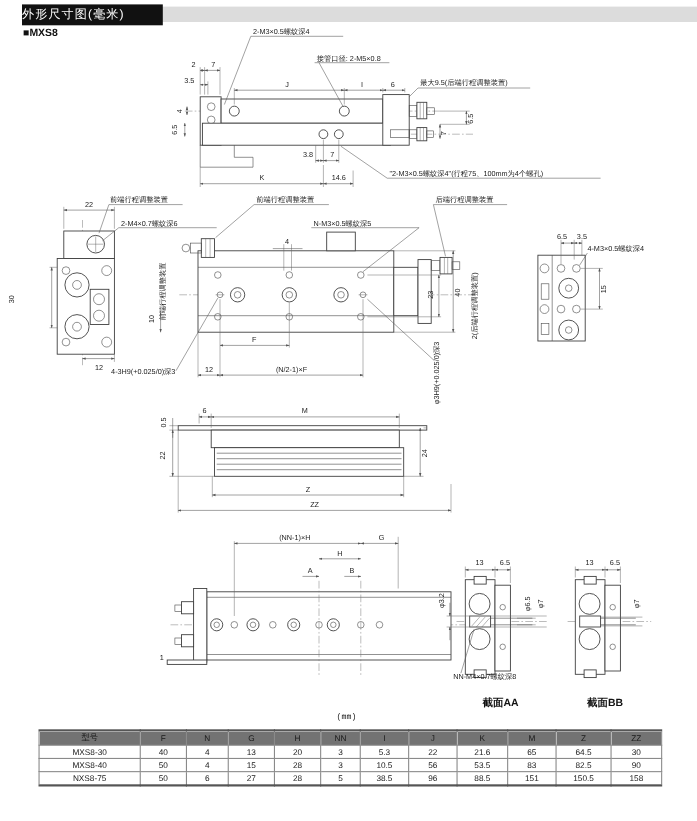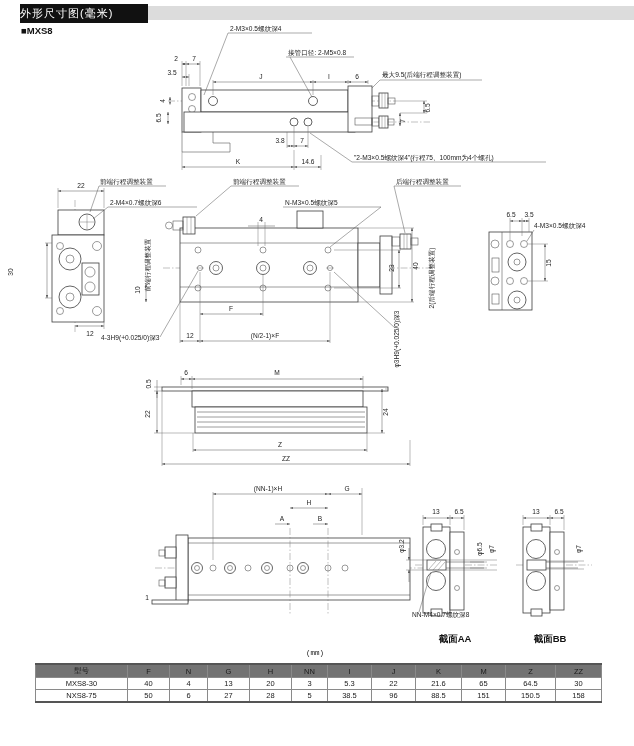--- a/index.html
+++ b/index.html
@@ -470,20 +470,34 @@
         <td>20</td>
         <td>3</td>
         <td>5.3</td>
         <td>22</td>
         <td>21.6</td>
         <td>65</td>
         <td>64.5</td>
         <td>30</td>
     </tr>
     <tr>
+      <td>MXS8-40</td>
+        <td>50</td>
+        <td>4</td>
+        <td>15</td>
+        <td>28</td>
+        <td>3</td>
+        <td>10.5</td>
+        <td>56</td>
+        <td>53.5</td>
+        <td>83</td>
+        <td>82.5</td>
+        <td>90</td>
+    </tr>
+    <tr>
       <td>NXS8-75</td>
         <td>50</td>
         <td>6</td>
         <td>27</td>
         <td>28</td>
         <td>5</td>
         <td>38.5</td>
         <td>96</td>
         <td>88.5</td>
         <td>151</td>

